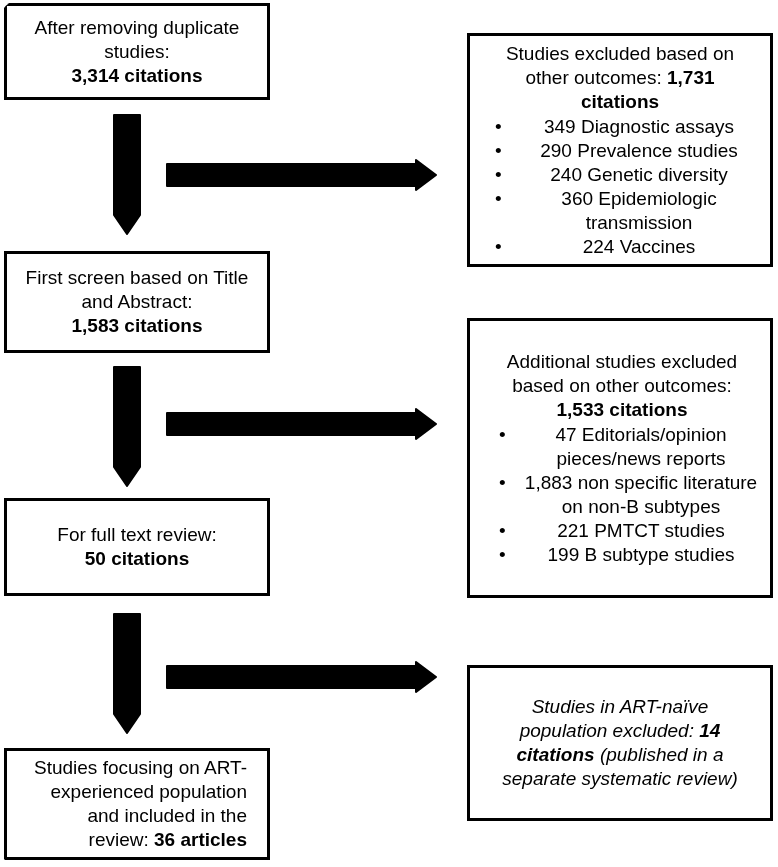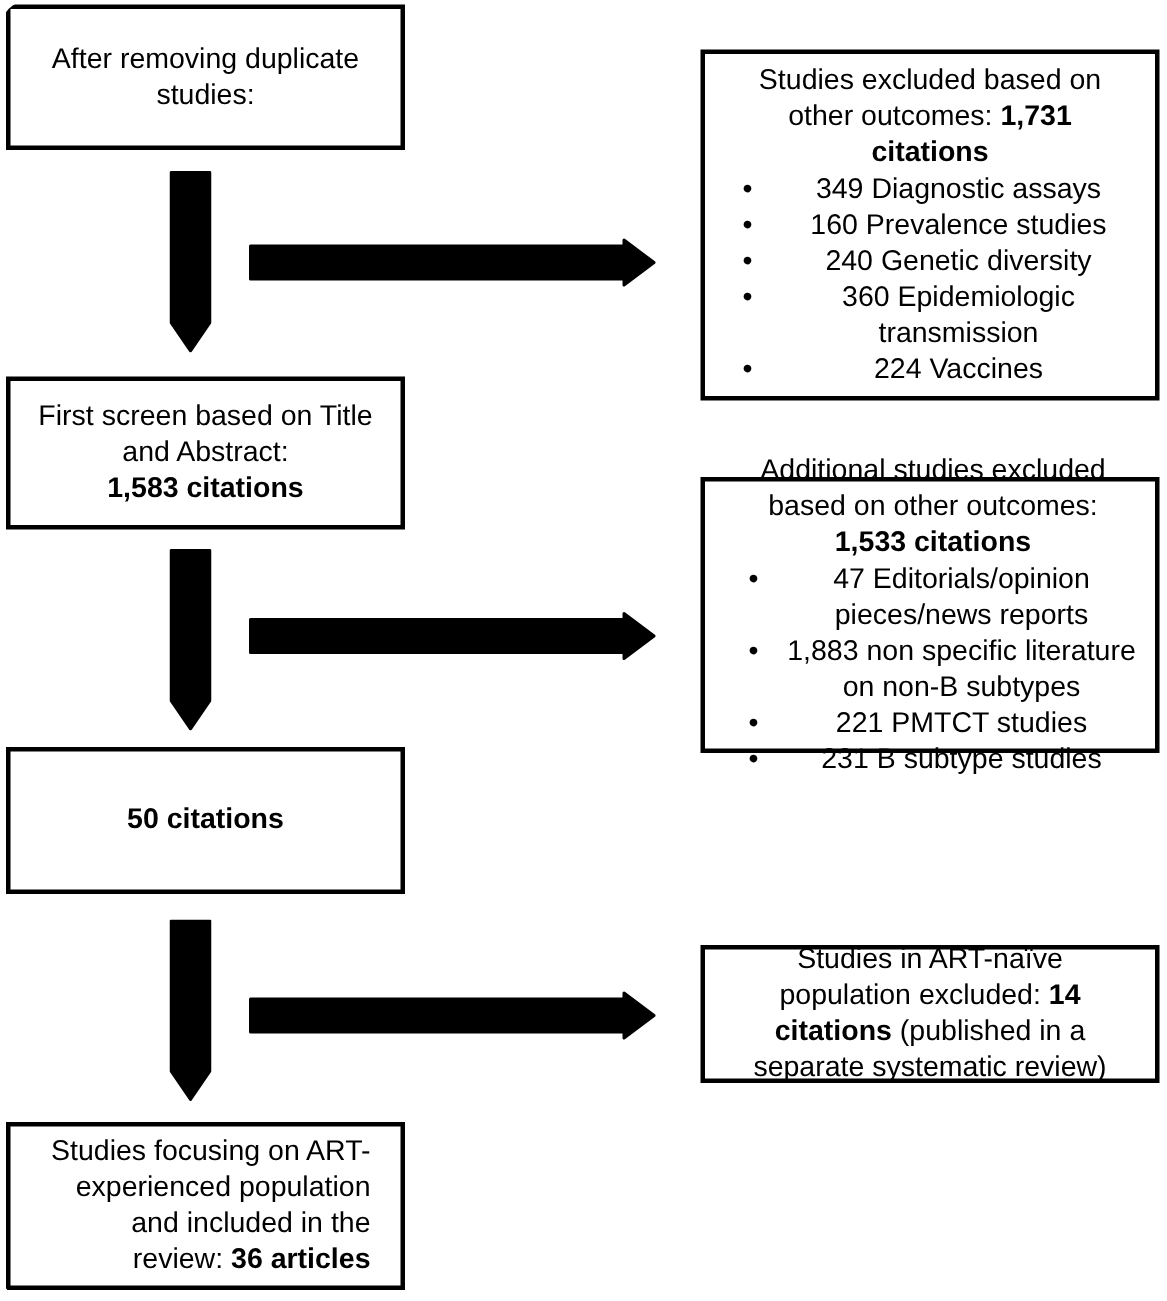--- a/index.html
+++ b/index.html
@@ -10,22 +10,22 @@
   .box{position:absolute;box-sizing:border-box;background:#fff;border:3px solid #000;
        display:flex;flex-direction:column;justify-content:center;
        font-size:19px;line-height:24px;text-align:center;}
   .sbox{left:4px;width:266px;padding:2px 12px;}
   #sbox1{top:3px;height:97px;}
   #sbox2{top:251px;height:102px;}
   #sbox3{top:498px;height:98px;}
   #sbox4{top:748px;height:112px;}
   .xbox{left:467px;width:306px;padding:4px 10px;}
   #xbox1{top:33px;height:234px;}
-  #xbox2{top:318px;height:184px;padding-left:14px;}
-  #xbox3{top:630px;height:92px;}
+  #xbox2{top:318px;height:280px;padding-left:14px;}
+  #xbox3{top:665px;height:156px;font-style:italic;}
 
   .line{margin:0;}
   .b{font-weight:bold;}
   .head{margin:0 auto;}
   #xbox1 .head{max-width:240px;}
   #xbox2 .head{max-width:250px;}
   #xbox3 .head{max-width:240px;}
   #sbox4 .line{max-width:220px;margin:0 auto;text-align:right;}
 
   
@@ -41,57 +41,59 @@
   #ha1{top:158px;} #ha2{top:407px;} #ha3{top:660px;}
   .arrow svg{display:block;width:100%;height:100%;}
 </style>
 </head>
 <body>
 
 <div class="canvas">
 
   <div class="box sbox" id="sbox1">
     <div class="line">After removing duplicate studies:</div>
+    <div class="line b">3,314 citations</div>
   </div>
 
   <div class="box sbox" id="sbox2">
     <div class="line">First screen based on Title and Abstract:</div>
     <div class="line b">1,583 citations</div>
   </div>
 
   <div class="box sbox" id="sbox3">
+    <div class="line">For full text review:</div>
     <div class="line b">50 citations</div>
   </div>
 
   <div class="box sbox" id="sbox4">
     <div class="line"><span>Studies focusing on ART-experienced population and included in the review:</span> <span class="b">36 articles</span></div>
   </div>
 
   <div class="box xbox" id="xbox1">
     <div class="head"><span>Studies excluded based on other outcomes:</span> <span class="b">1,731 citations</span></div>
     <ul class="bullets">
       <li>349 Diagnostic assays</li>
-      <li>160 Prevalence studies</li>
+      <li>290 Prevalence studies</li>
       <li>240 Genetic diversity</li>
       <li>360 Epidemiologic
 transmission</li>
       <li>224 Vaccines</li>
     </ul>
   </div>
 
   <div class="box xbox" id="xbox2">
     <div class="head">Additional studies excluded based on other outcomes:</div>
     <div class="head b">1,533 citations</div>
     <ul class="bullets">
       <li>47 Editorials/opinion
 pieces/news reports</li>
       <li>1,883 non specific literature
 on non-B subtypes</li>
       <li>221 PMTCT studies</li>
-      <li>231 B subtype studies</li>
+      <li>199 B subtype studies</li>
     </ul>
   </div>
 
   <div class="box xbox" id="xbox3">
     <div class="head"><span>Studies in ART-naïve population excluded:</span> <span class="b">14 citations</span> <span>(published in a separate systematic review)</span></div>
   </div>
 
   <span class="arrow arrow-v" id="va1">
     <svg viewBox="0 0 28 121" xmlns="http://www.w3.org/2000/svg">
         <polygon points="1,1 27,1 27,101 14,120 1,101" fill="#000" stroke="#000" stroke-width="2" stroke-linejoin="round"></polygon>

